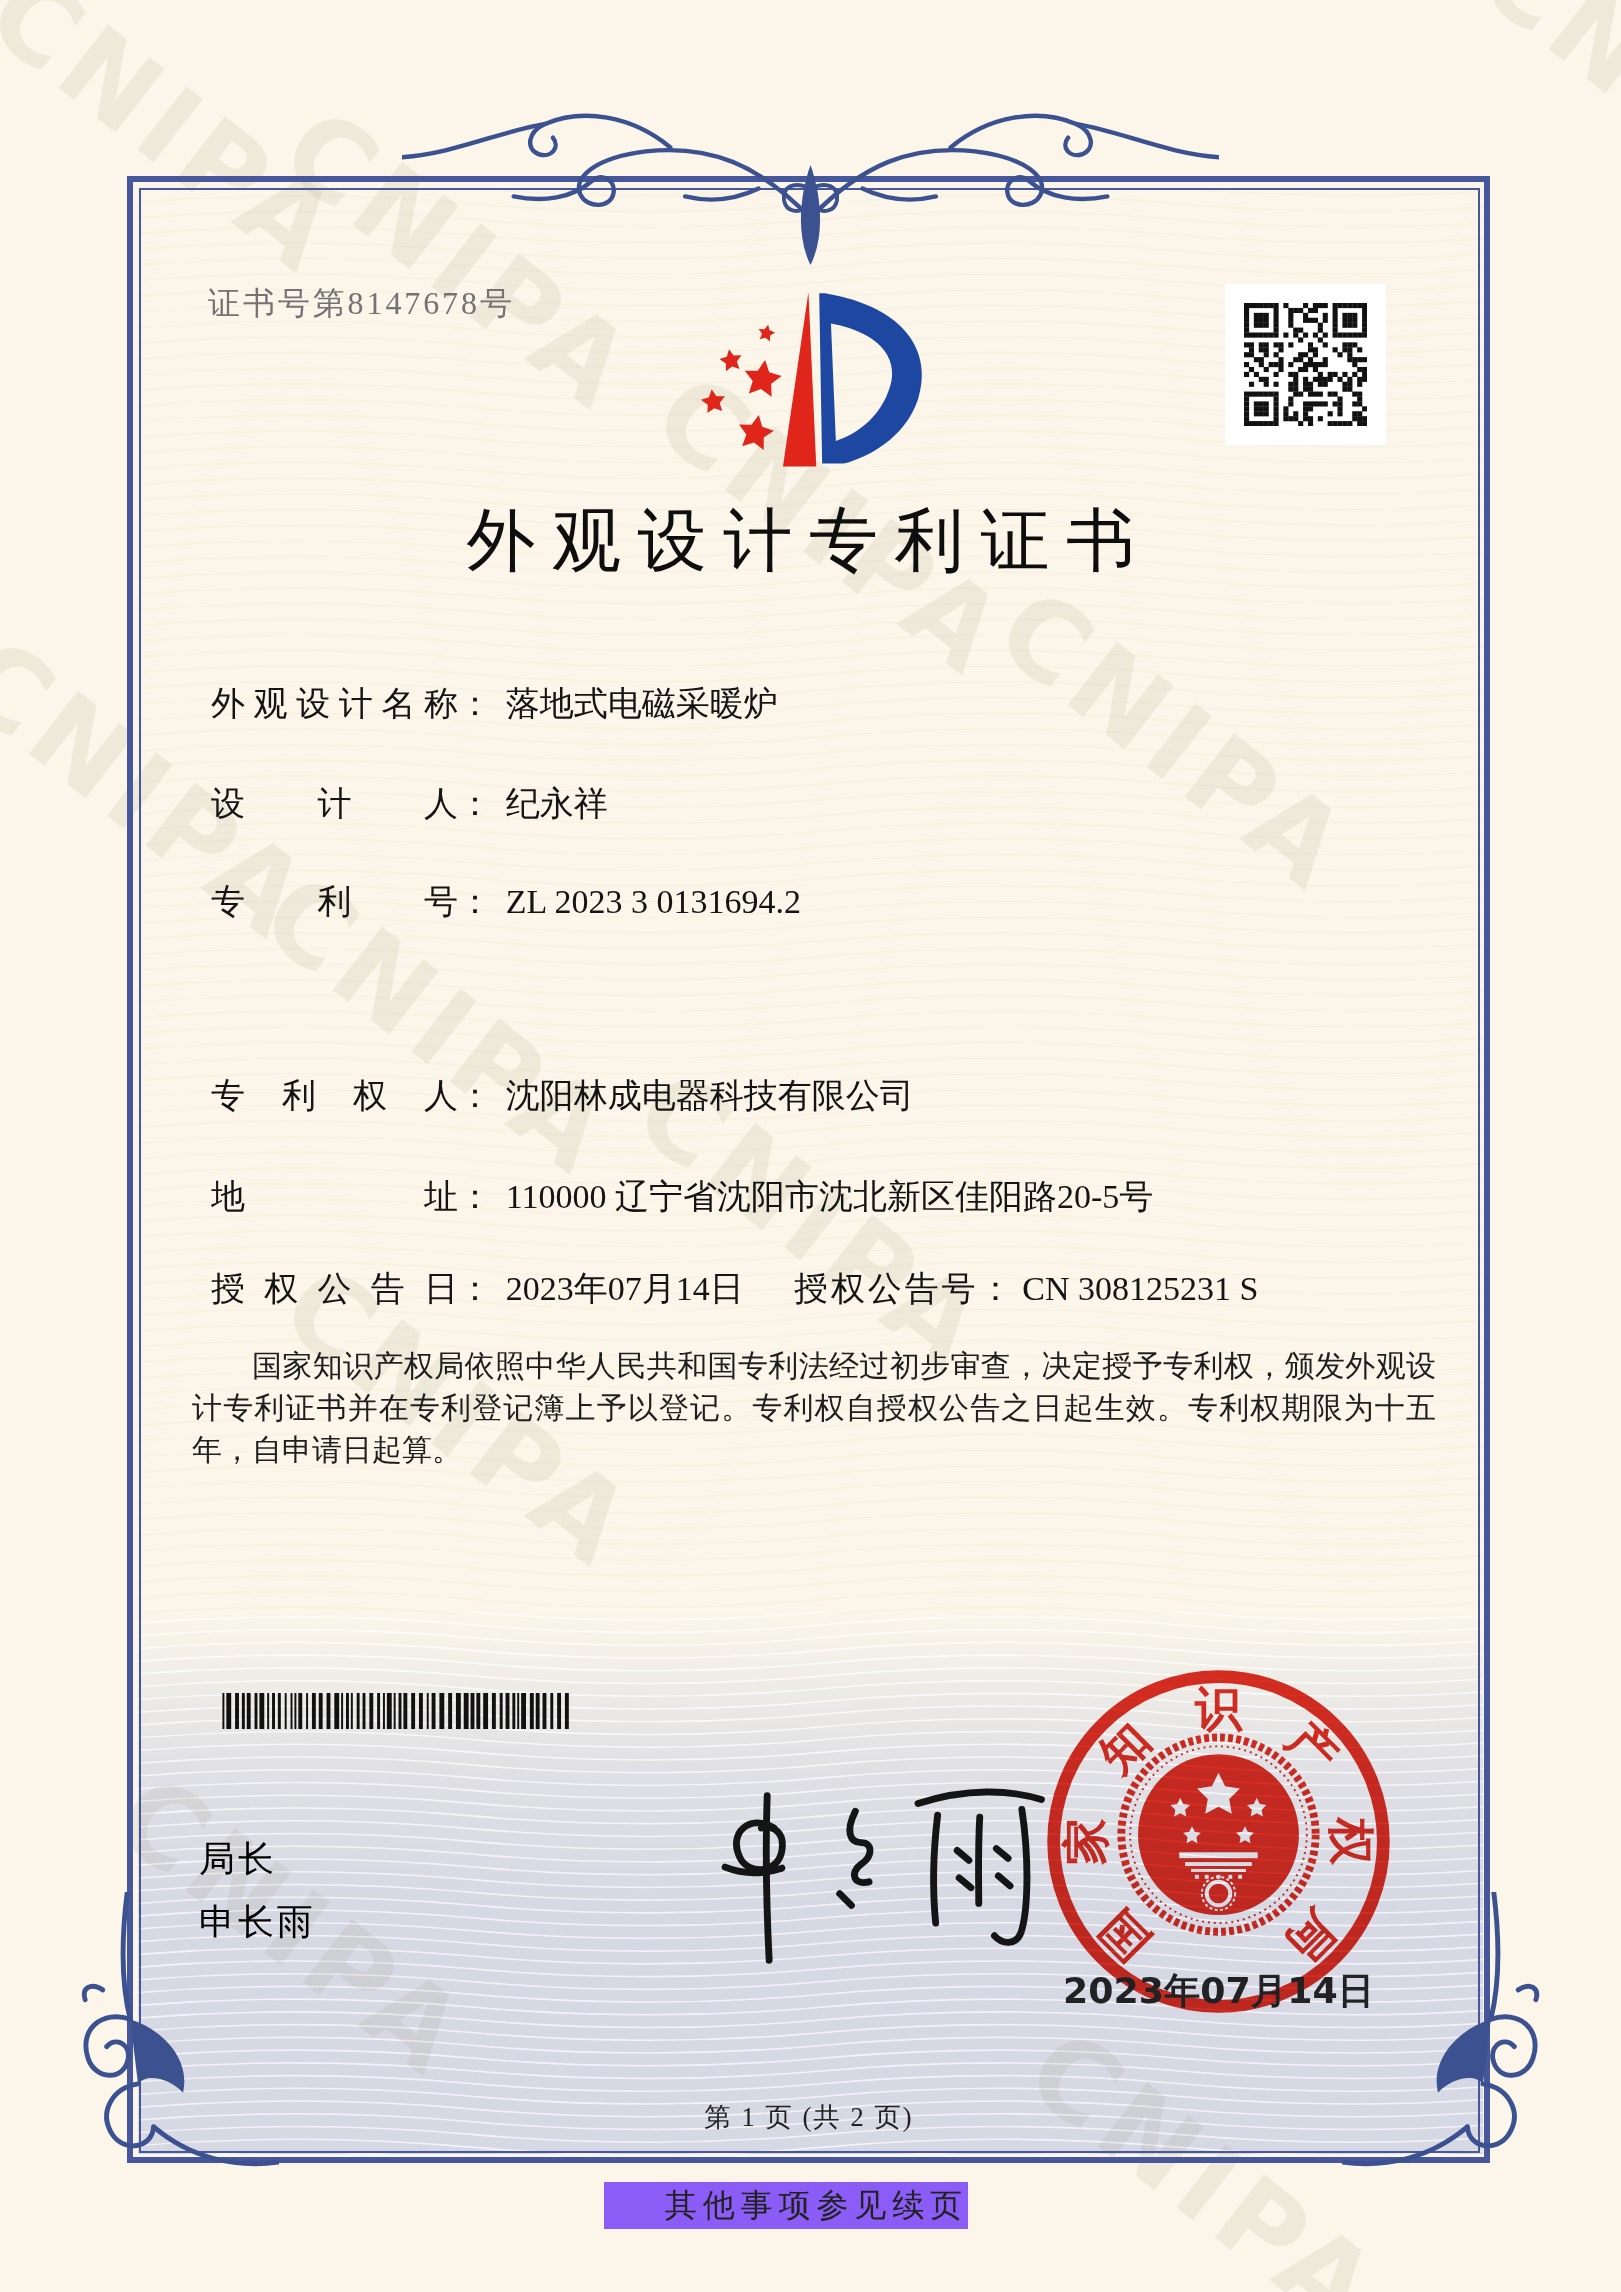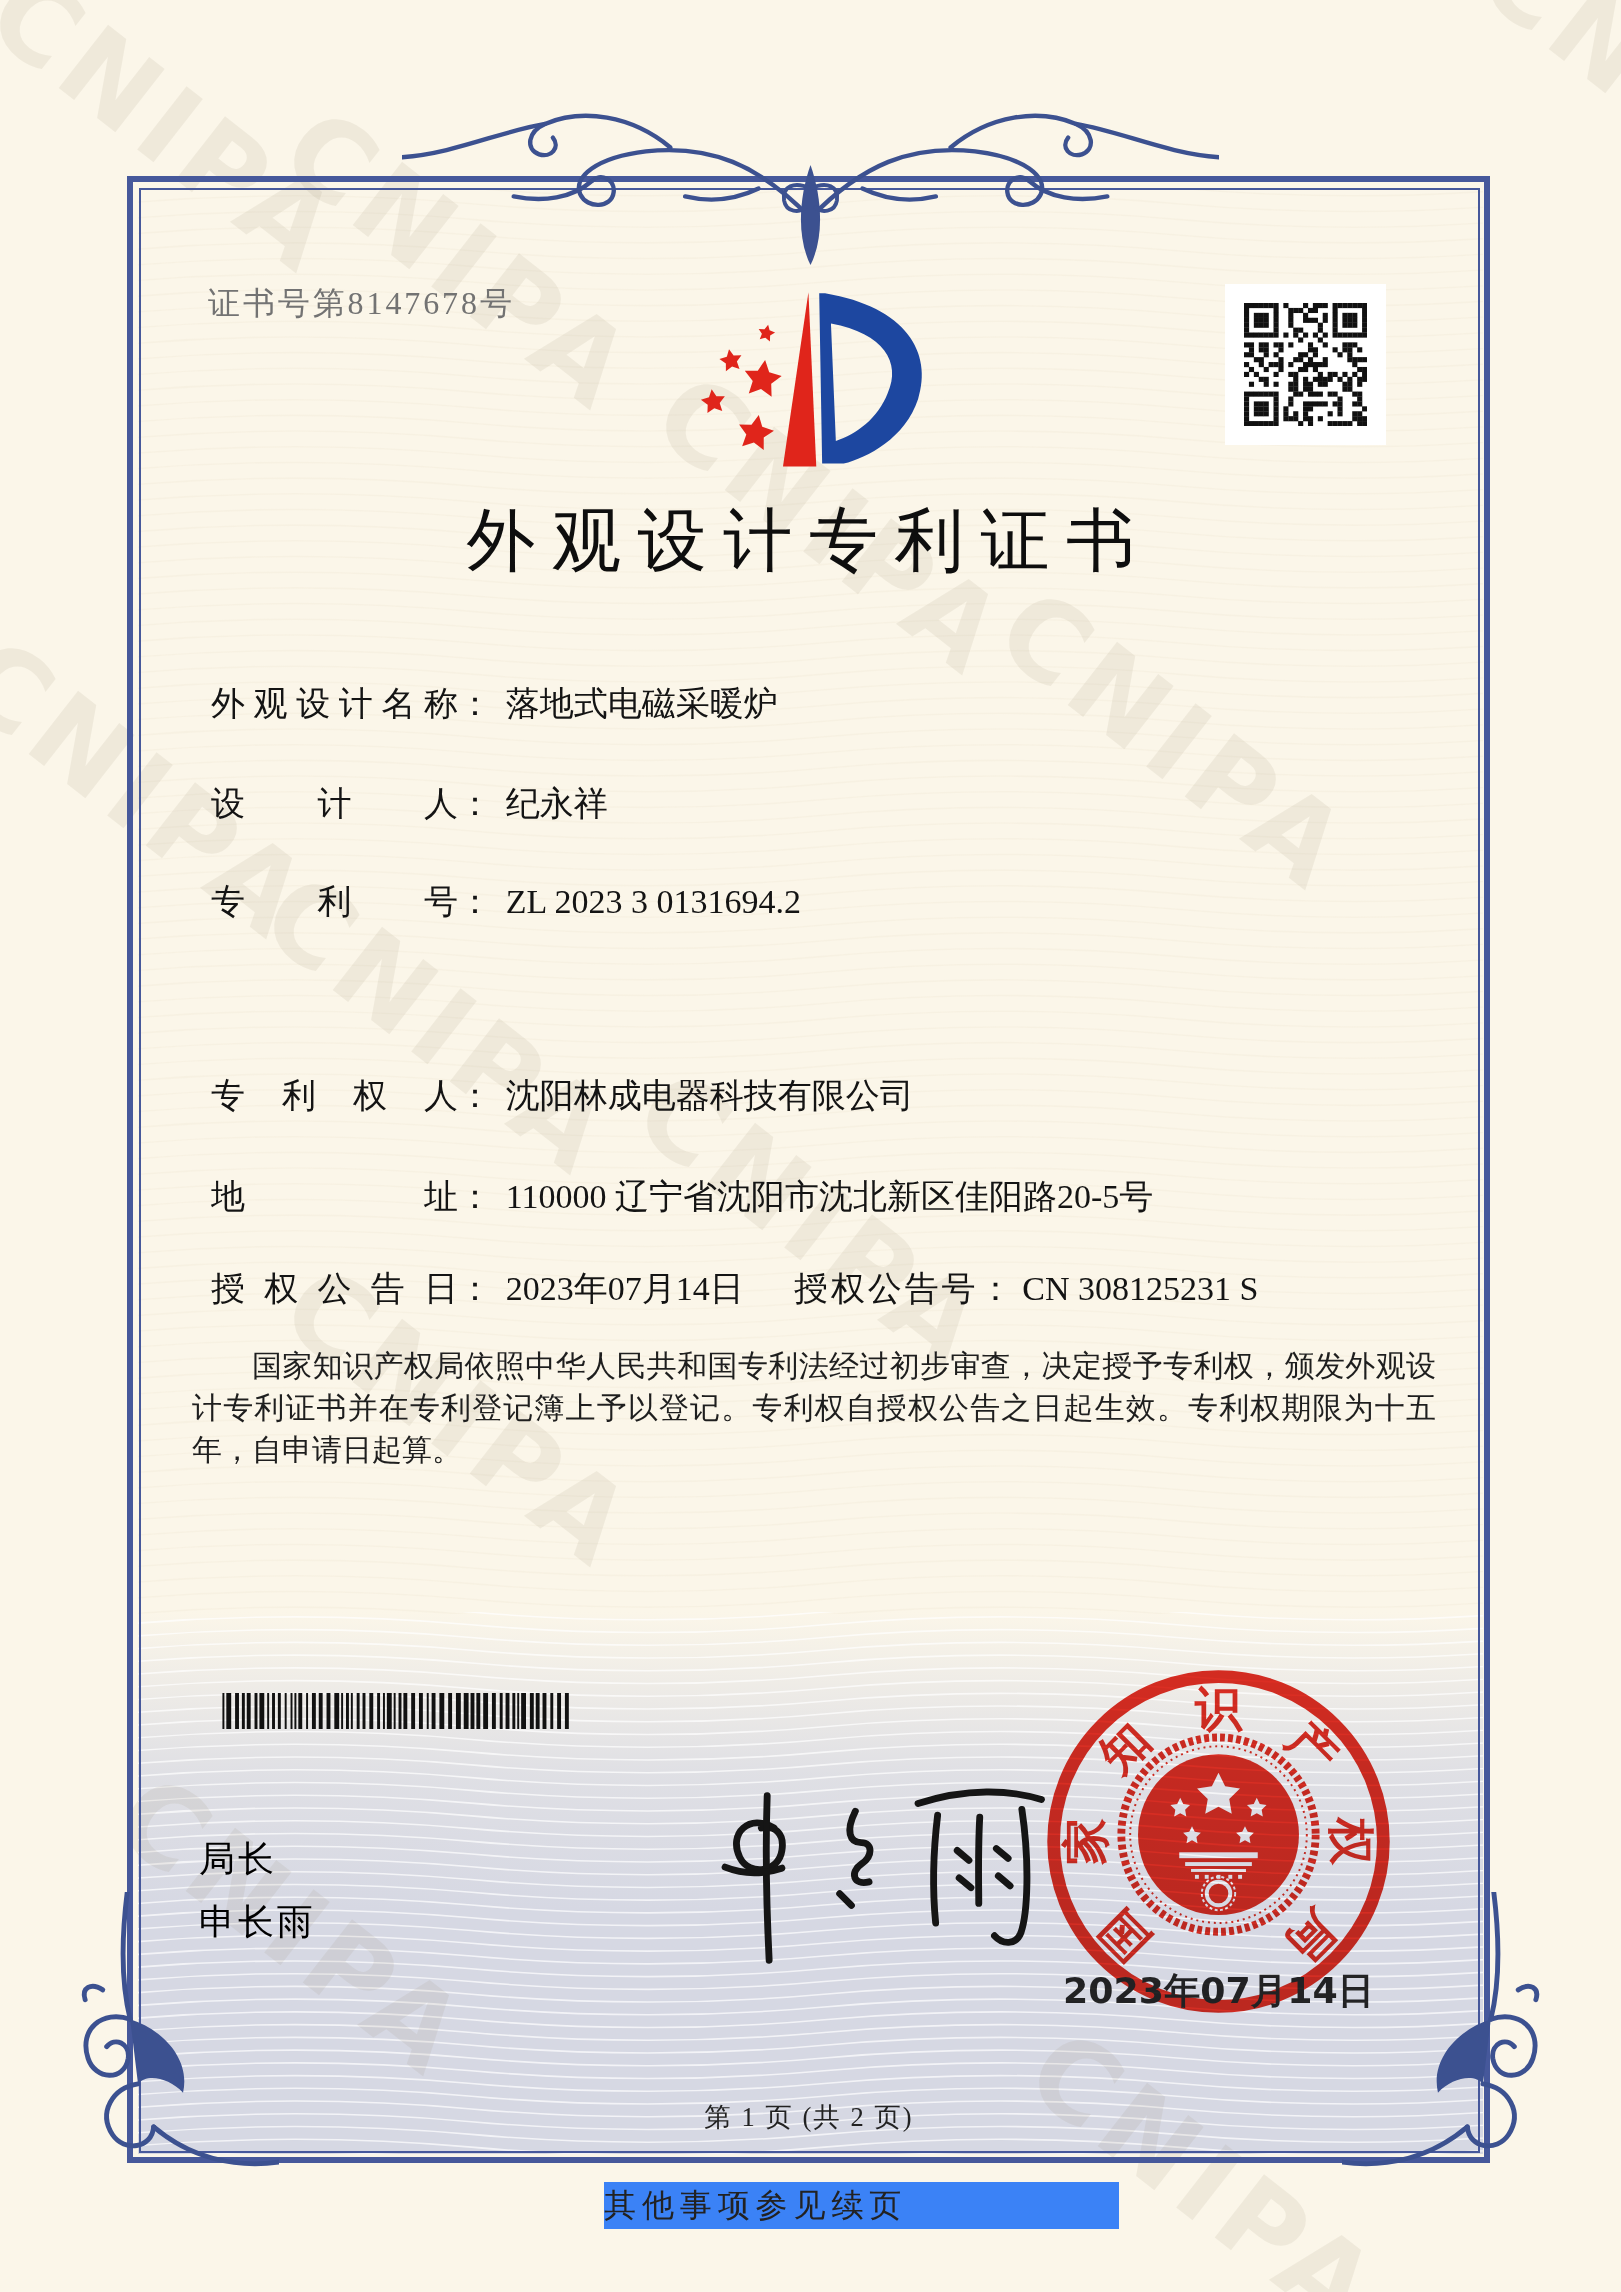--- a/index.html
+++ b/index.html
@@ -29,22 +29,22 @@
   .grant{position:absolute;left:583px;top:0;}
   .grant .lab2{letter-spacing:2.9px;}
   .grant .colon{margin-right:9.8px;}
   .paras{position:absolute;left:192px;top:1345px;width:1244px;font-size:30px;line-height:42px;
       color:#1e1e1e;text-align:justify;z-index:4;}
   .paras p{margin:0 0 15.7px 0;text-indent:2em;}
   .director{position:absolute;left:199px;font-family:"DejaVu Sans","Liberation Sans",sans-serif;
       font-size:36px;font-weight:500;letter-spacing:2.9px;color:#000;z-index:4;}
   .pagenum{position:absolute;left:127px;top:2099px;width:1364px;text-align:center;font-size:26.5px;
       color:#222;z-index:4;letter-spacing:2px;}
-  .footnote{position:absolute;left:604px;top:2182px;width:515px;height:47px;background:#3b82f6;
-      text-align:left;line-height:47px;font-size:32px;letter-spacing:5.9px;color:#222;z-index:4;}
+  .footnote{position:absolute;left:604px;top:2182px;width:364px;height:47px;background:#8b5cf6;
+      text-align:right;line-height:47px;font-size:32px;letter-spacing:5.9px;color:#222;z-index:4;}
   .qrbox{position:absolute;left:1225px;top:284px;width:161px;height:161px;background:#fff;z-index:4;}
   .sealwrap{position:absolute;left:1035px;top:1658px;width:367px;height:367px;z-index:5;
       mix-blend-mode:multiply;opacity:.95;}
   .sig{position:absolute;left:681px;top:1774px;width:382px;height:201px;z-index:4;}
   .barcode{position:absolute;left:221px;top:1693px;width:358px;height:36px;z-index:4;}
   .ornament{position:absolute;left:402px;top:71px;width:817px;height:196px;z-index:3;}
   .flourish{position:absolute;width:235px;height:323px;z-index:3;}
   .logo{position:absolute;left:686px;top:250px;width:333px;height:245px;z-index:4;}
 </style>
 </head>

